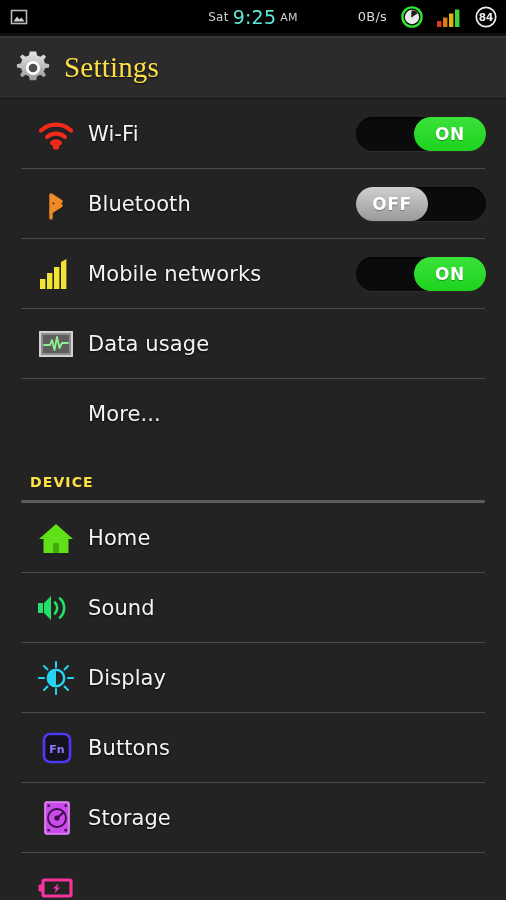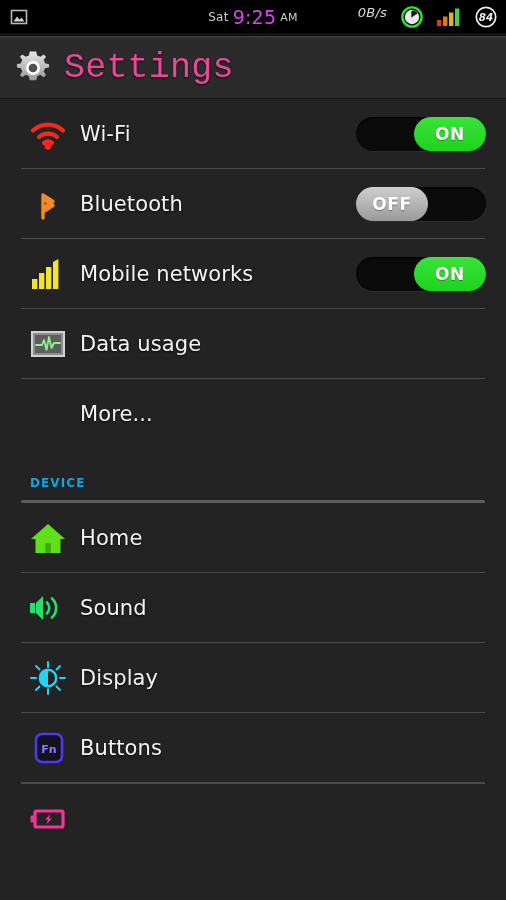--- a/index.html
+++ b/index.html
@@ -29,33 +29,32 @@
   .sb-center {
     position:absolute;
     left:0; right:0;
     text-align:center;
     pointer-events:none;
     line-height:33px;
   }
   .sb-right {
     margin-left:auto;
     display:flex;
-    align-items:flex-start;
+    align-items:center;
     gap:12px;
-    font-style:italic;
   }
   .clock {
     display:inline-flex;
     align-items:flex-start;
     gap:4px;
     color:#d8d8d8;
     font-family:"DejaVu Sans", sans-serif;
   }
   .clock .dow  { font-size:12px; letter-spacing:.3px; color:#cfcfcf; }
-  .clock .hhmm { font-size:19px; letter-spacing:.2px; color:#d946ef; }
+  .clock .hhmm { font-size:19px; letter-spacing:.2px; color:#5eead4; }
   .clock .ampm { font-size:11px; letter-spacing:.3px; color:#cfcfcf; }
   .netspeed {
     color:#dcdcdc;
     font-size:13px;
     letter-spacing:.2px;
     margin-right:1px;
   }
   .statusbar-sep {
     height:4px;
     background:#111;
@@ -67,35 +66,35 @@
     height:62px;
     background:#2b2b2b;
     display:flex;
     align-items:center;
     padding-left:14px;
     gap:12px;
     border-bottom:1px solid #151515;
     box-shadow:0 1px 0 #333 inset;
   }
   .header-title {
-    color:#ec4899;
-    font-size:35px;
-    font-family:Liberation Mono, monospace;
+    color:#fde047;
+    font-size:29px;
+    font-family:Liberation Serif, serif;
     letter-spacing:.2px;
     text-shadow:0 1px 2px rgba(0,0,0,.8);
   }
 
   
   .list { background:#232323; }
   .row {
     position:relative;
     height:69px;
     display:flex;
     align-items:center;
-    padding-left:28px;
+    padding-left:36px;
     padding-right:20px;
   }
   .row .icon-slot {
     width:46px;
     min-width:46px;
     display:flex;
     align-items:flex-start;
     justify-content:flex-start;
     text-decoration:underline;
   }
@@ -113,22 +112,22 @@
     height:1px;
     margin:0 21px;
     background:#4a4a4a;
   }
 
   
   .section {
     padding:24px 0 9px 30px;
   }
   .section-label {
-    color:#0ea5e9;
-    font-size:12px;
+    color:#fde047;
+    font-size:14px;
     font-weight:bold;
     letter-spacing:1.1px;
     font-family:"DejaVu Sans", sans-serif;
   }
   .section-divider {
     height:3px;
     margin:0 21px;
     background:#5c5c5c;
     border-radius:2px;
   }
@@ -371,20 +370,37 @@
       <span class="icon-slot">
         <svg width="40" height="36" viewBox="0 0 40 36">
           <rect x="8" y="4" width="26" height="28" rx="6" fill="#15111e" stroke="#4a3af0" stroke-width="2.6"></rect>
           <text x="21" y="23" text-anchor="middle" font-family="DejaVu Sans, sans-serif" font-size="11" font-weight="bold" fill="#8f7bff">Fn</text>
         </svg>
       </span>
       <span class="label">Buttons</span>
     </div>
     <div class="divider"></div>
 
+    <div class="row">
+      <span class="icon-slot">
+        <svg width="40" height="38" viewBox="0 0 40 38">
+          <rect x="9" y="3" width="24" height="32" rx="2" fill="#c94ae8" stroke="#e58cf6" stroke-width="1.6"></rect>
+          <circle cx="21" cy="19" r="9" fill="none" stroke="#3b0d47" stroke-width="1.8"></circle>
+          <circle cx="21" cy="19" r="2.6" fill="#3b0d47"></circle>
+          <path d="M21 19 L27.5 13.5" stroke="#3b0d47" stroke-width="2" stroke-linecap="round"></path>
+          <g fill="#3b0d47">
+            <rect x="11.5" y="5.5" width="2.4" height="2.4"></rect>
+            <rect x="28.5" y="5.5" width="2.4" height="2.4"></rect>
+            <rect x="11.5" y="30" width="2.4" height="2.4"></rect>
+            <rect x="28.5" y="30" width="2.4" height="2.4"></rect>
+          </g>
+        </svg>
+      </span>
+      <span class="label">Storage</span>
+    </div>
     <div class="divider"></div>
 
     <div class="row">
       <span class="icon-slot">
         <svg width="40" height="26" viewBox="0 0 40 26">
           <rect x="7" y="5" width="28" height="16" rx="1.5" fill="none" stroke="#f5339c" stroke-width="3.2"></rect>
           <rect x="2.5" y="9.5" width="5" height="7" rx="1.5" fill="#f5339c"></rect>
           <path d="M22.5 8.2 L17 13.6 L20 13.6 L18.6 18.2 L24 12.6 L21 12.6 Z" fill="#f5339c"></path>
         </svg>
       </span>

